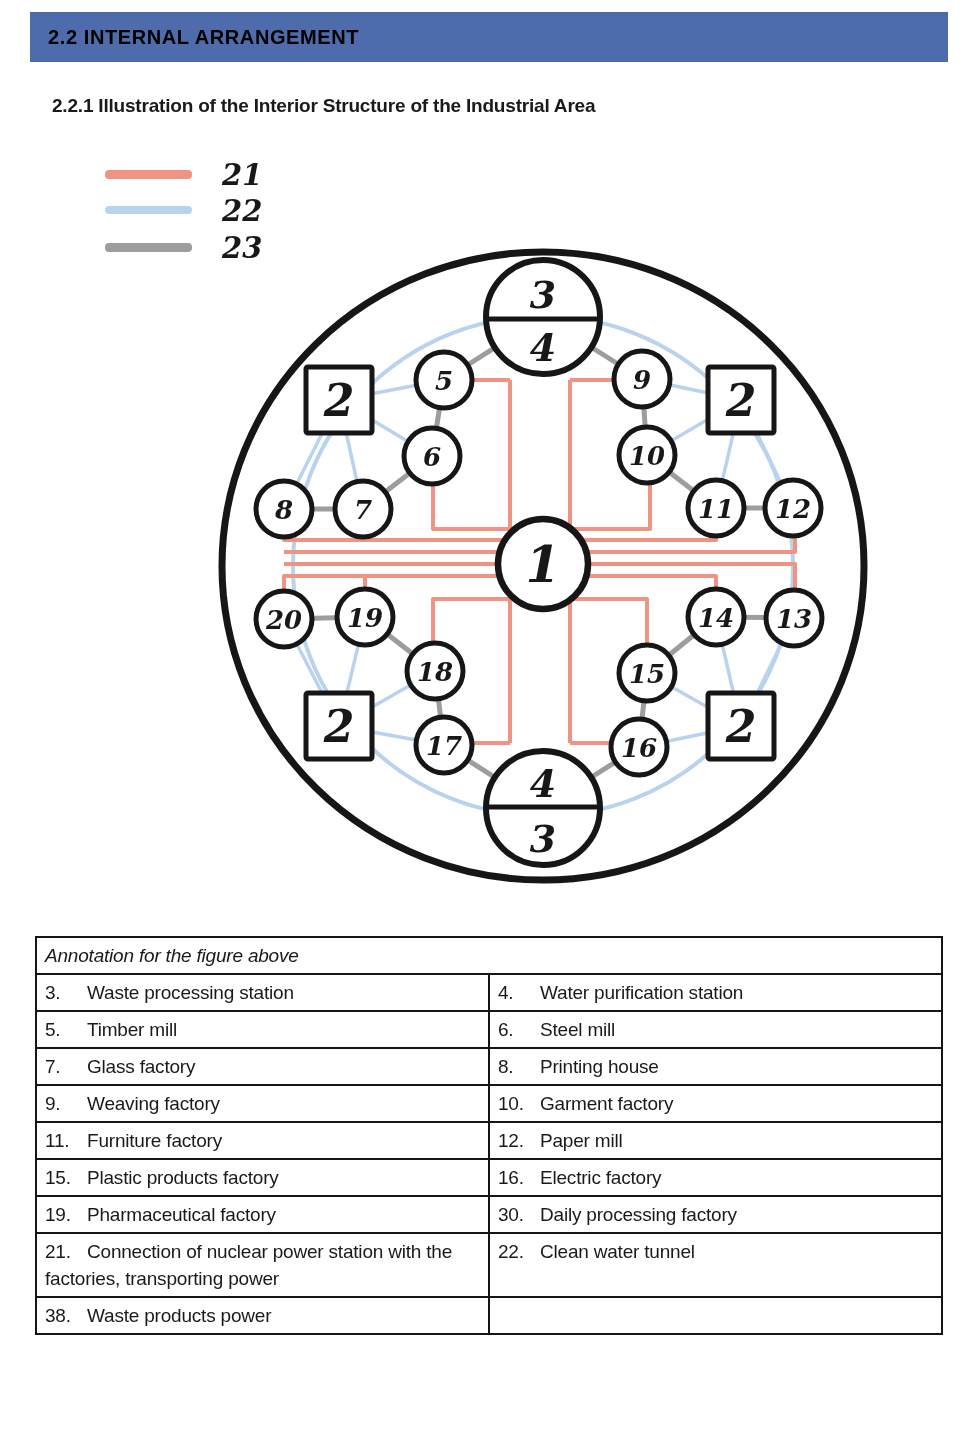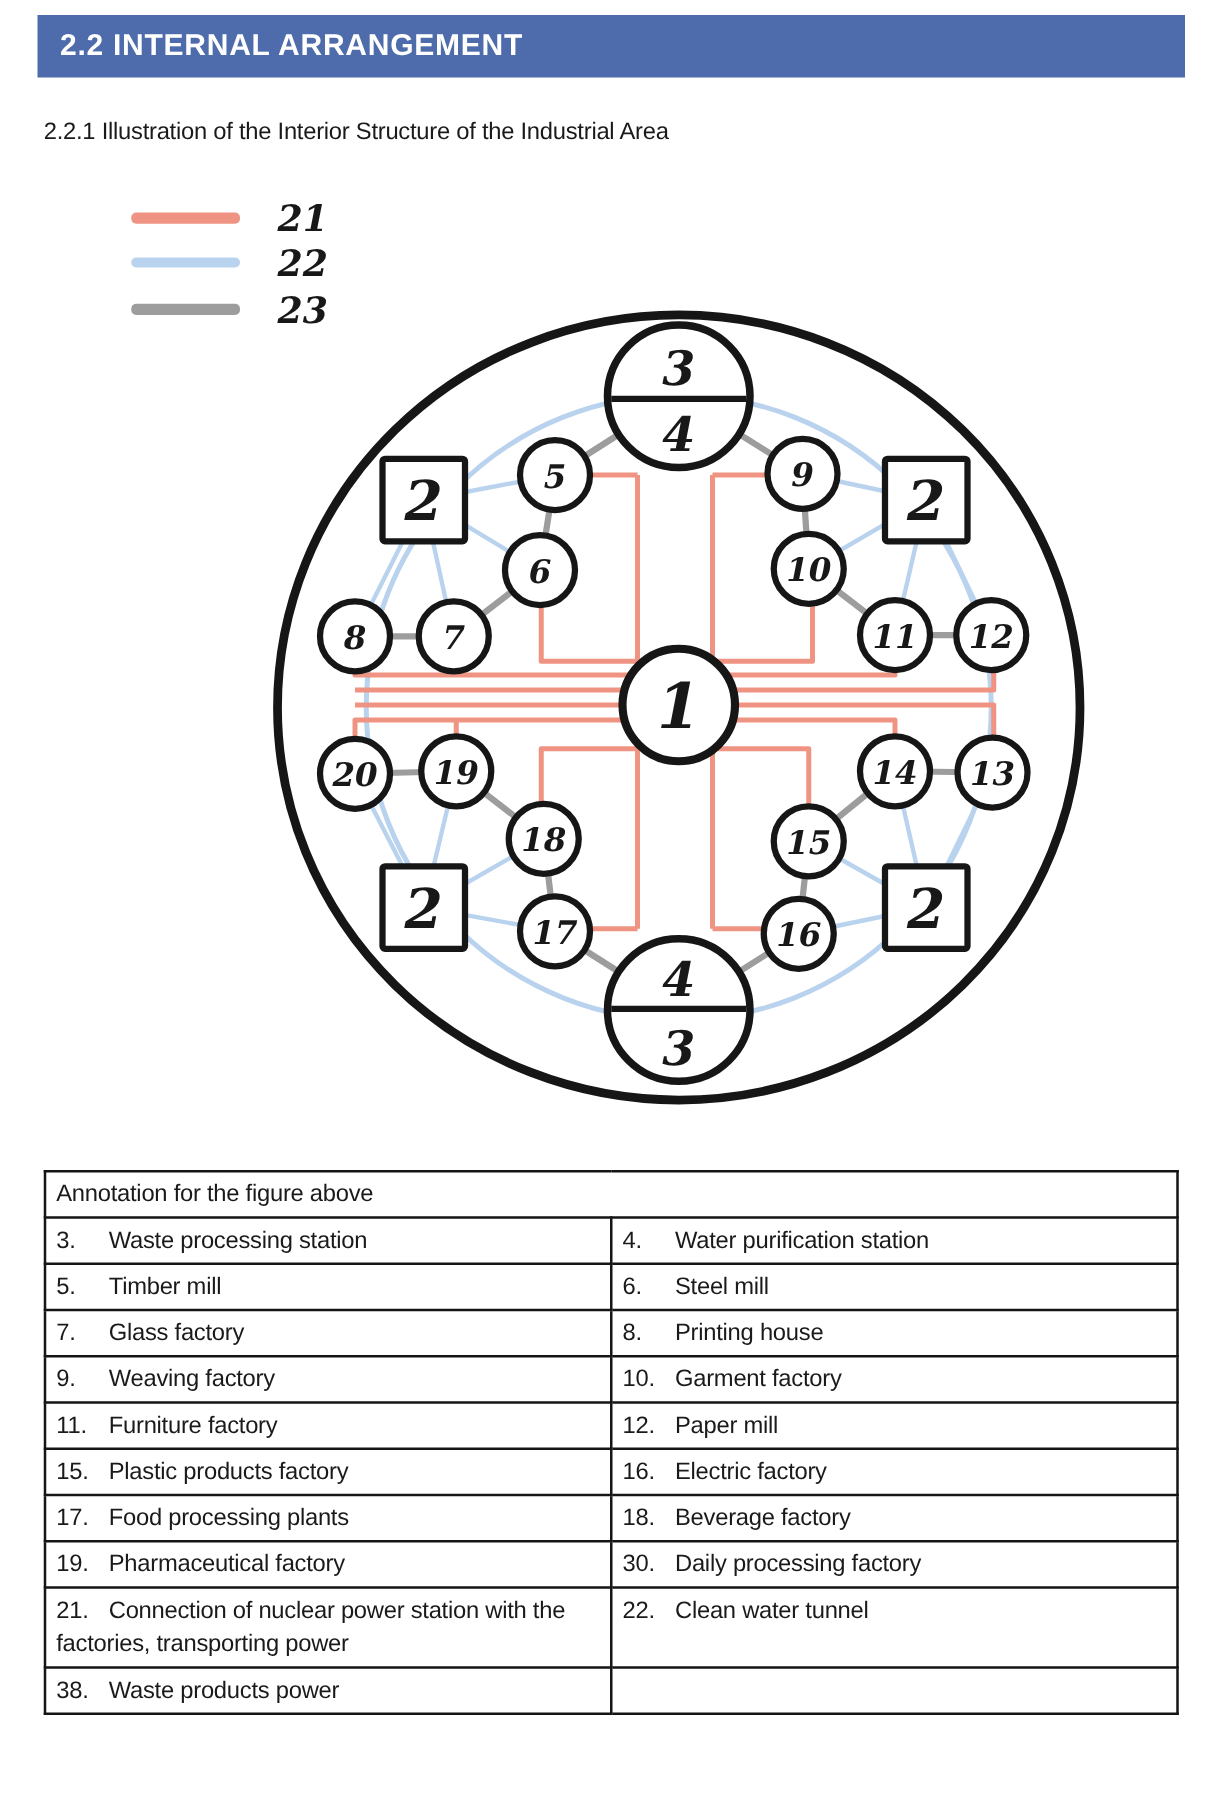--- a/index.html
+++ b/index.html
@@ -1,28 +1,28 @@
 <!DOCTYPE html>
 <html><head>
 <meta charset="utf-8">
 <style>
   html,body{margin:0;padding:0;background:#ffffff;}
   body{width:978px;font-family:"Liberation Sans",sans-serif;color:#1a1a1a;}
   .page{width:978px;min-height:1446px;padding:12px 30px;box-sizing:border-box;background:#fff;}
   .section-header{background:#4e6cab;height:50px;display:flex;align-items:center;
     padding-left:18px;box-sizing:border-box;}
-  .section-header span{color:#ffffff;font-weight:bold;font-size:24px;letter-spacing:.6px;}
-  .subsection{margin:33px 0 0 5px;font-weight:normal;font-size:19px;letter-spacing:-0.2px;}
+  .section-header span{color:#000000;font-weight:bold;font-size:20px;letter-spacing:.6px;}
+  .subsection{margin:33px 0 0 22px;font-weight:bold;font-size:19px;letter-spacing:-0.2px;}
   .figure{position:relative;margin-top:31px;height:788px;}
   .figure svg{position:absolute;left:-30px;top:0;}
   .hw{font-family:"DejaVu Serif",serif;font-style:italic;font-weight:700;fill:#181818;}
   table.annot{margin:0 0 0 5px;width:908px;border-collapse:collapse;table-layout:fixed;}
   table.annot td{border:2px solid #151515;font-size:19px;letter-spacing:-0.2px;
     padding:4px 8px;line-height:27px;vertical-align:top;}
-  td.caption-cell{padding-left:9px;}
+  td.caption-cell{padding-left:9px;font-style:italic;}
   .num{display:inline-block;min-width:42px;}
 </style>
 </head>
 <body>
 
 <div class="page">
 
   <div class="section-header">
     <span>2.2 INTERNAL ARRANGEMENT</span>
   </div>
@@ -191,24 +191,20 @@
     </tr>
     <tr>
       <td><span class="num">11.</span><span>Furniture factory</span></td>
       <td><span class="num">12.</span><span>Paper mill</span></td>
     </tr>
     <tr>
       <td><span class="num">15.</span><span>Plastic products factory</span></td>
       <td><span class="num">16.</span><span>Electric factory</span></td>
     </tr>
     <tr>
-      <td><span class="num">17.</span><span>Food processing plants</span></td>
-      <td><span class="num">18.</span><span>Beverage factory</span></td>
-    </tr>
-    <tr>
       <td><span class="num">19.</span><span>Pharmaceutical factory</span></td>
       <td><span class="num">30.</span><span>Daily processing factory</span></td>
     </tr>
     <tr>
       <td><span class="num">21.</span><span>Connection of nuclear power station with the factories, transporting power</span></td>
       <td><span class="num">22.</span><span>Clean water tunnel</span></td>
     </tr>
     <tr>
       <td><span class="num">38.</span><span>Waste products power</span></td>
       <td><span class="num"></span><span></span></td>

